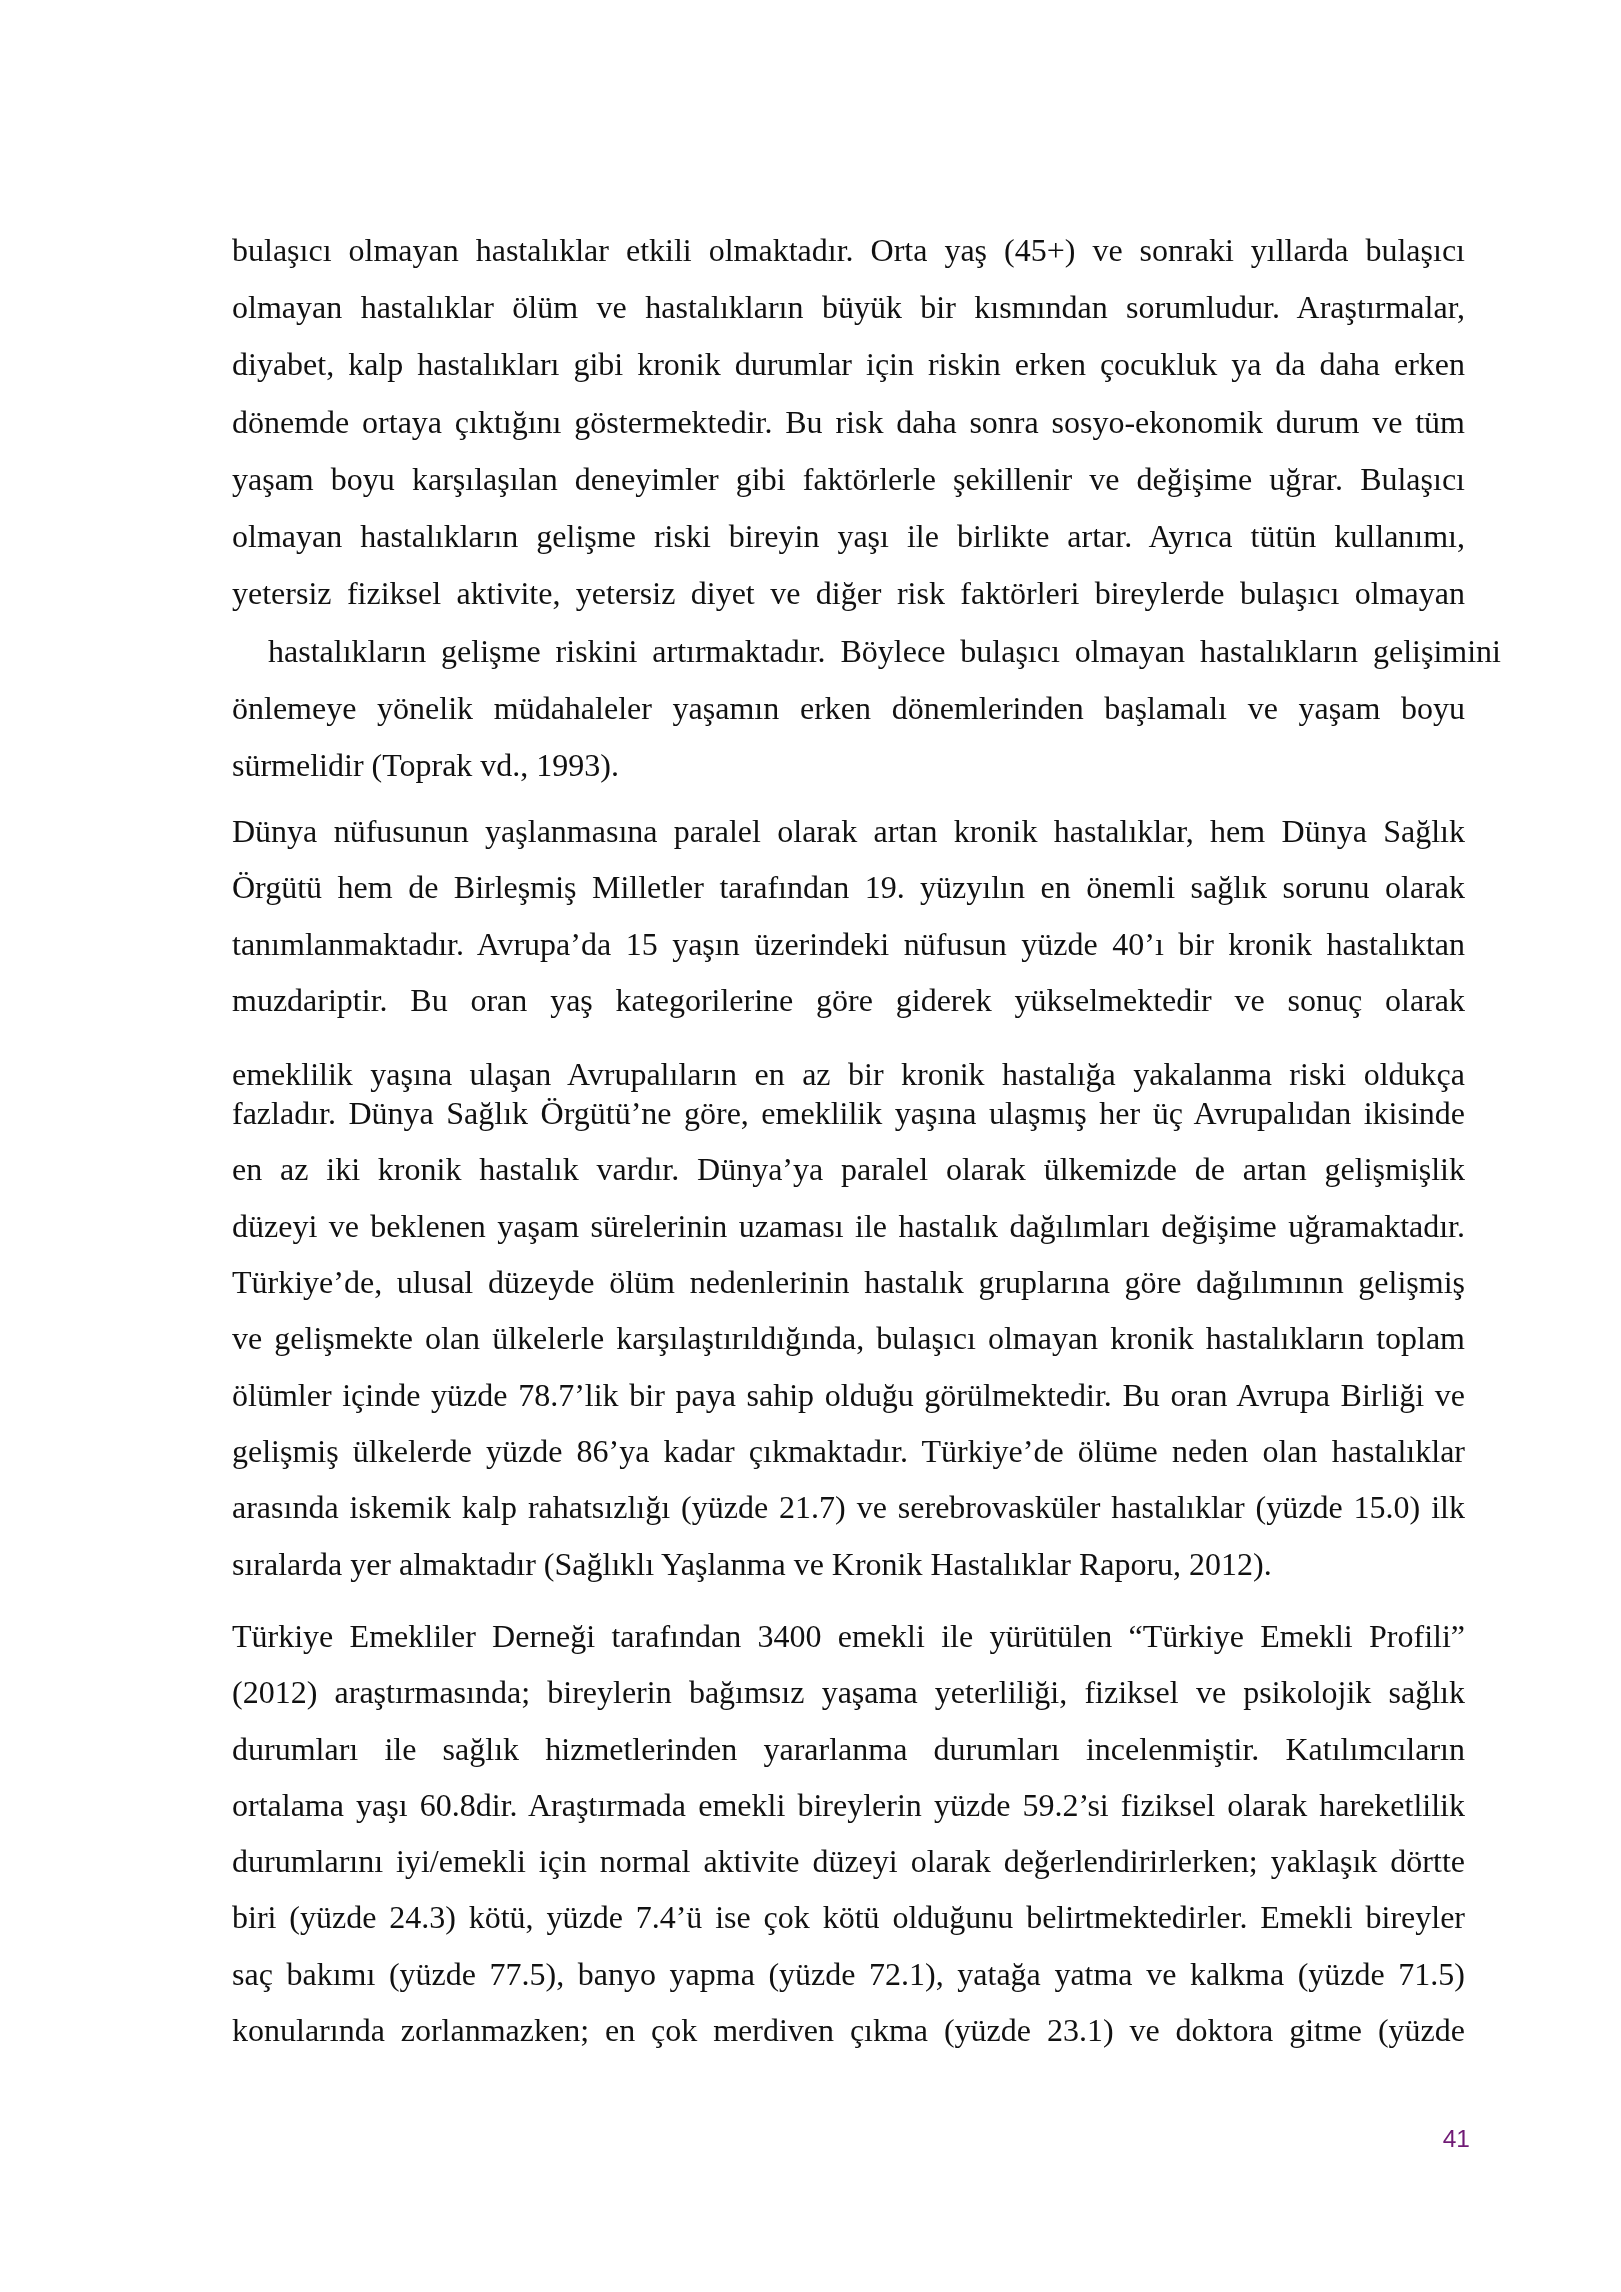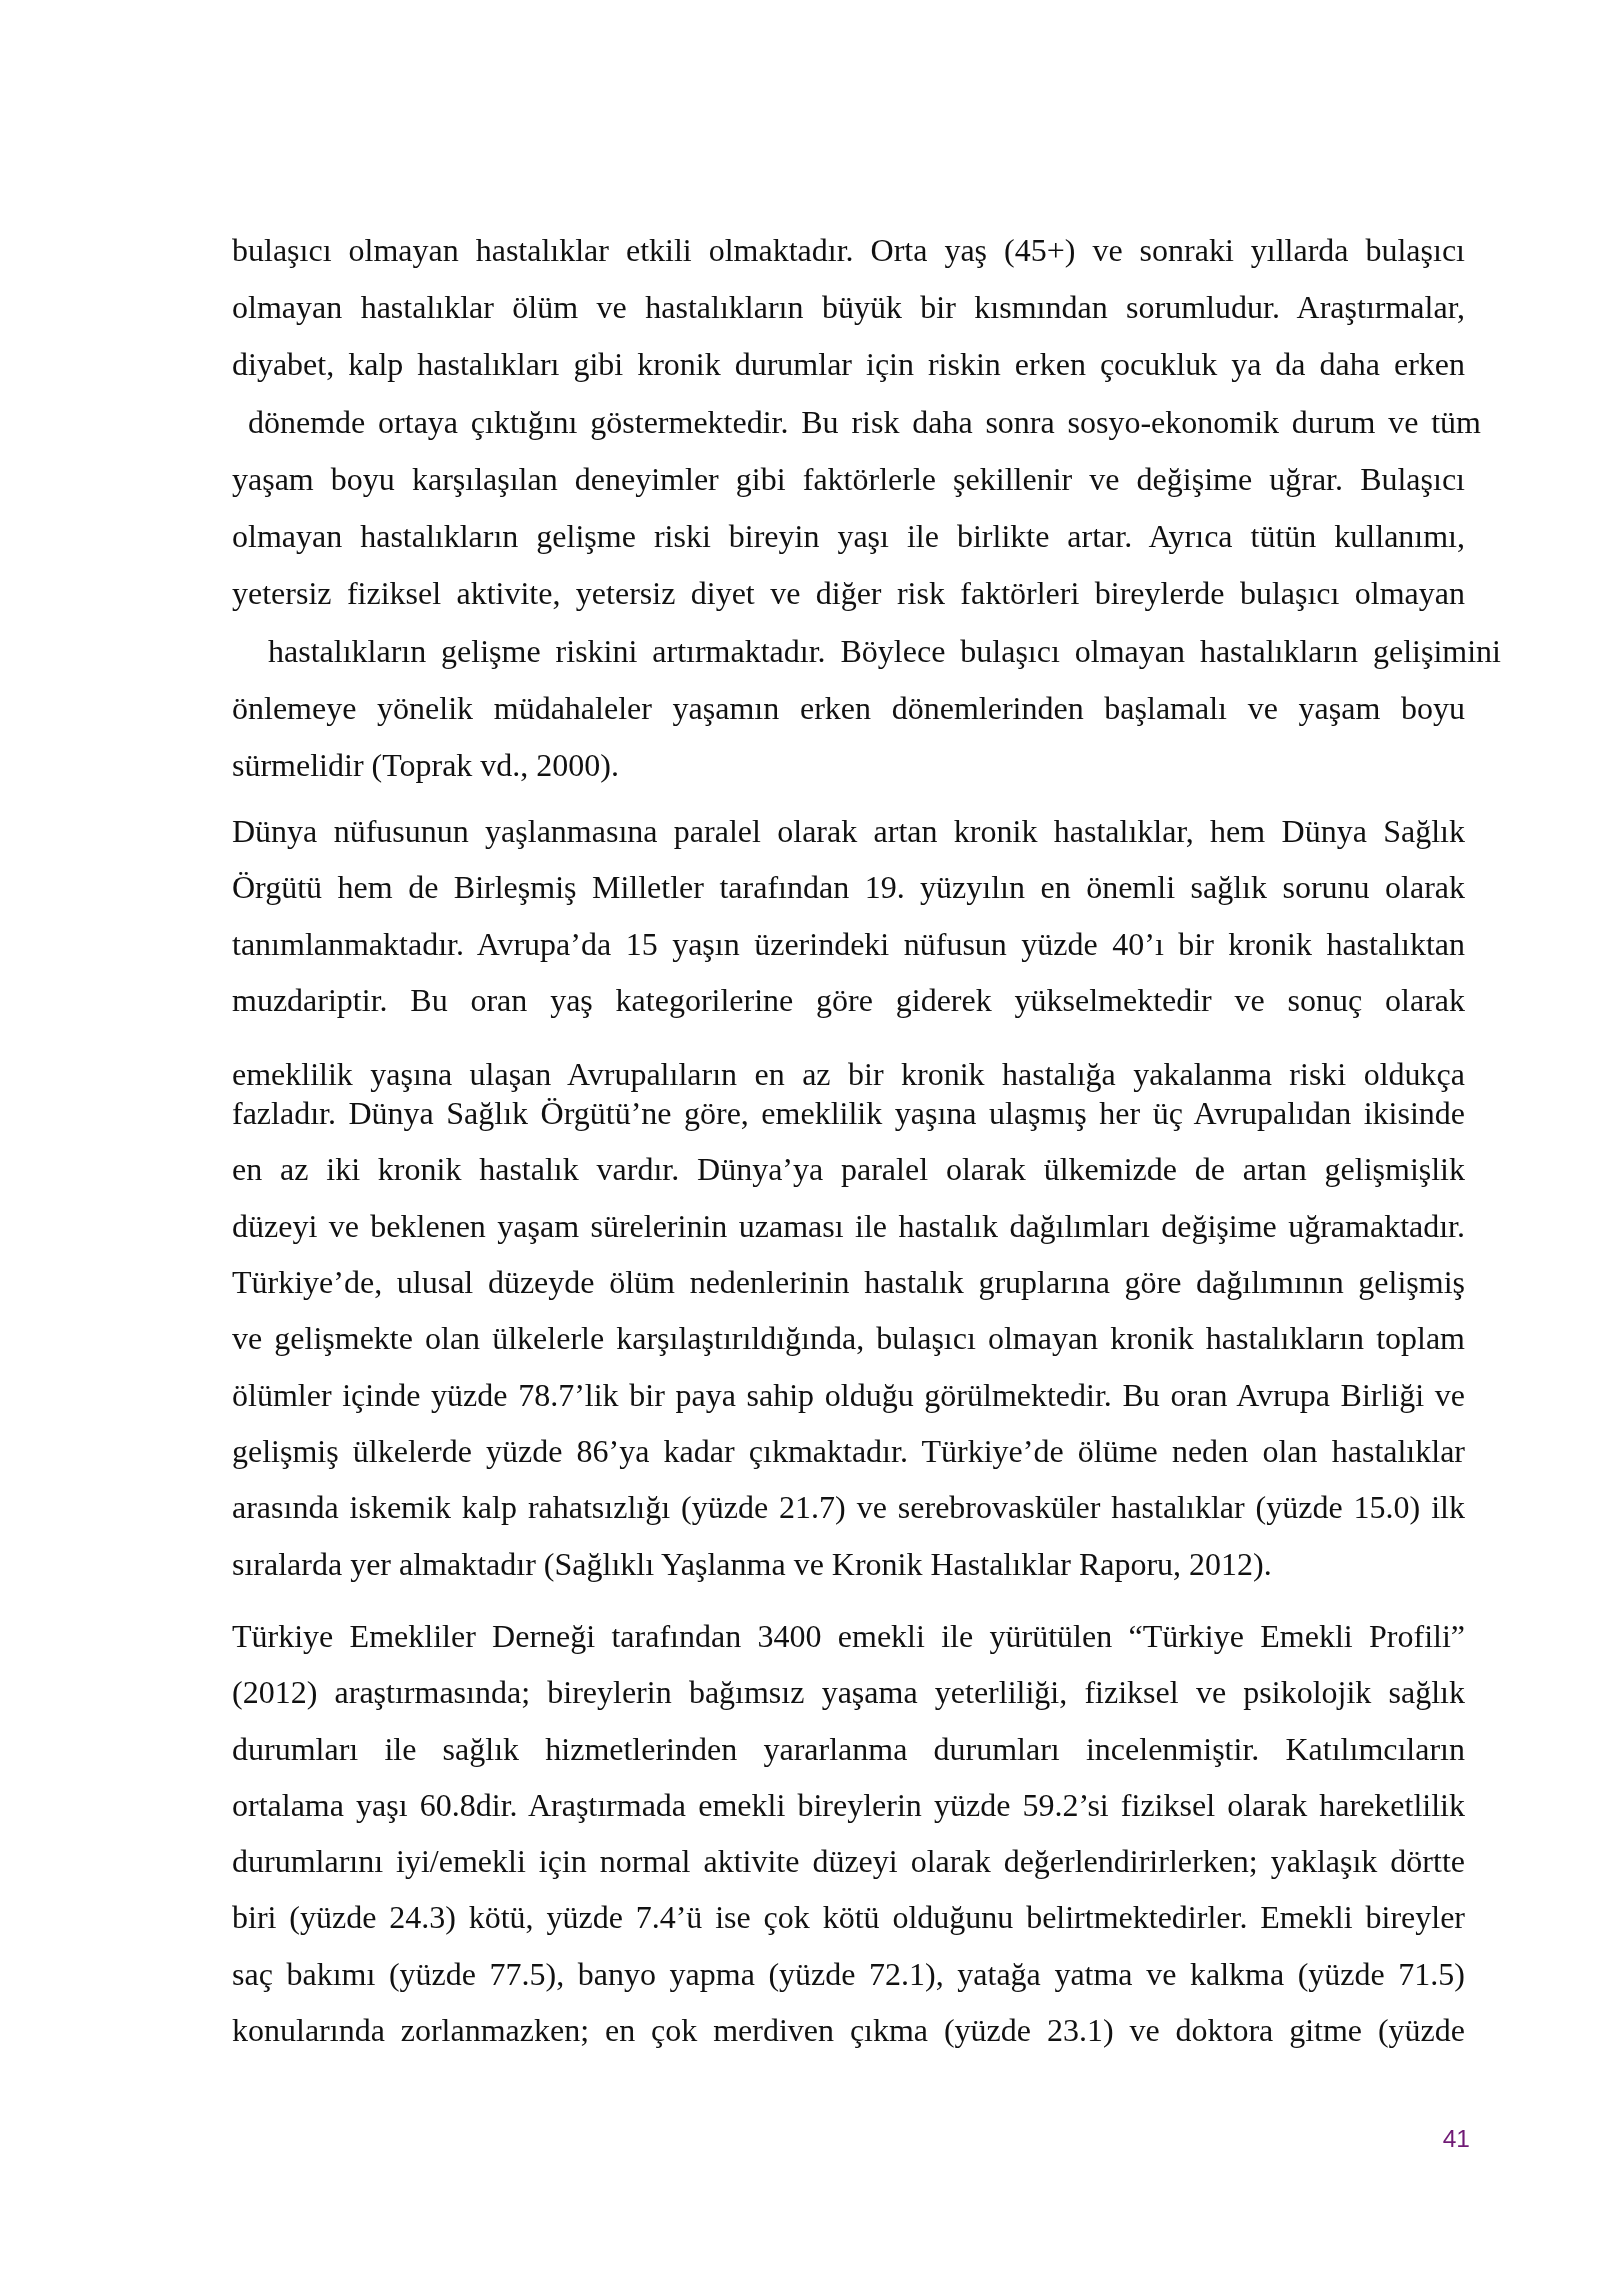--- a/index.html
+++ b/index.html
@@ -64,27 +64,27 @@
 </head>
 <body>
 
 <div class="page">
   <div class="body-text">
 
     <div class="paragraph" style="top:231px;">
       <div class="line" style="top:0px;">bulaşıcı olmayan hastalıklar etkili olmaktadır. Orta yaş (45+) ve sonraki yıllarda bulaşıcı</div>
       <div class="line" style="top:57px;">olmayan hastalıklar ölüm ve hastalıkların büyük bir kısmından sorumludur. Araştırmalar,</div>
       <div class="line" style="top:114px;">diyabet, kalp hastalıkları gibi kronik durumlar için riskin erken çocukluk ya da daha erken</div>
-      <div class="line" style="top:172px;margin-left:16px;">dönemde ortaya çıktığını göstermektedir. Bu risk daha sonra sosyo-ekonomik durum ve tüm</div>
+      <div class="line" style="top:172px;">dönemde ortaya çıktığını göstermektedir. Bu risk daha sonra sosyo-ekonomik durum ve tüm</div>
       <div class="line" style="top:229px;">yaşam boyu karşılaşılan deneyimler gibi faktörlerle şekillenir ve değişime uğrar. Bulaşıcı</div>
       <div class="line" style="top:286px;">olmayan hastalıkların gelişme riski bireyin yaşı ile birlikte artar. Ayrıca tütün kullanımı,</div>
       <div class="line" style="top:343px;">yetersiz fiziksel aktivite, yetersiz diyet ve diğer risk faktörleri bireylerde bulaşıcı olmayan</div>
       <div class="line" style="top:401px;margin-left:36px;">hastalıkların gelişme riskini artırmaktadır. Böylece bulaşıcı olmayan hastalıkların gelişimini</div>
       <div class="line" style="top:458px;">önlemeye yönelik müdahaleler yaşamın erken dönemlerinden başlamalı ve yaşam boyu</div>
-      <div class="line last" style="top:515px;">sürmelidir (Toprak vd., 2000).</div>
+      <div class="line last" style="top:515px;">sürmelidir (Toprak vd., 1993).</div>
     </div>
 
     <div class="paragraph" style="top:812px;">
       <div class="line" style="top:0px;">Dünya nüfusunun yaşlanmasına paralel olarak artan kronik hastalıklar, hem Dünya Sağlık</div>
       <div class="line" style="top:56px;">Örgütü hem de Birleşmiş Milletler tarafından 19. yüzyılın en önemli sağlık sorunu olarak</div>
       <div class="line" style="top:113px;">tanımlanmaktadır. Avrupa’da 15 yaşın üzerindeki nüfusun yüzde 40’ı bir kronik hastalıktan</div>
       <div class="line" style="top:169px;">muzdariptir. Bu oran yaş kategorilerine göre giderek yükselmektedir ve sonuç olarak</div>
       <div class="line" style="top:243px;">emeklilik yaşına ulaşan Avrupalıların en az bir kronik hastalığa yakalanma riski oldukça</div>
       <div class="line" style="top:282px;">fazladır. Dünya Sağlık Örgütü’ne göre, emeklilik yaşına ulaşmış her üç Avrupalıdan ikisinde</div>
       <div class="line" style="top:338px;">en az iki kronik hastalık vardır. Dünya’ya paralel olarak ülkemizde de artan gelişmişlik</div>

